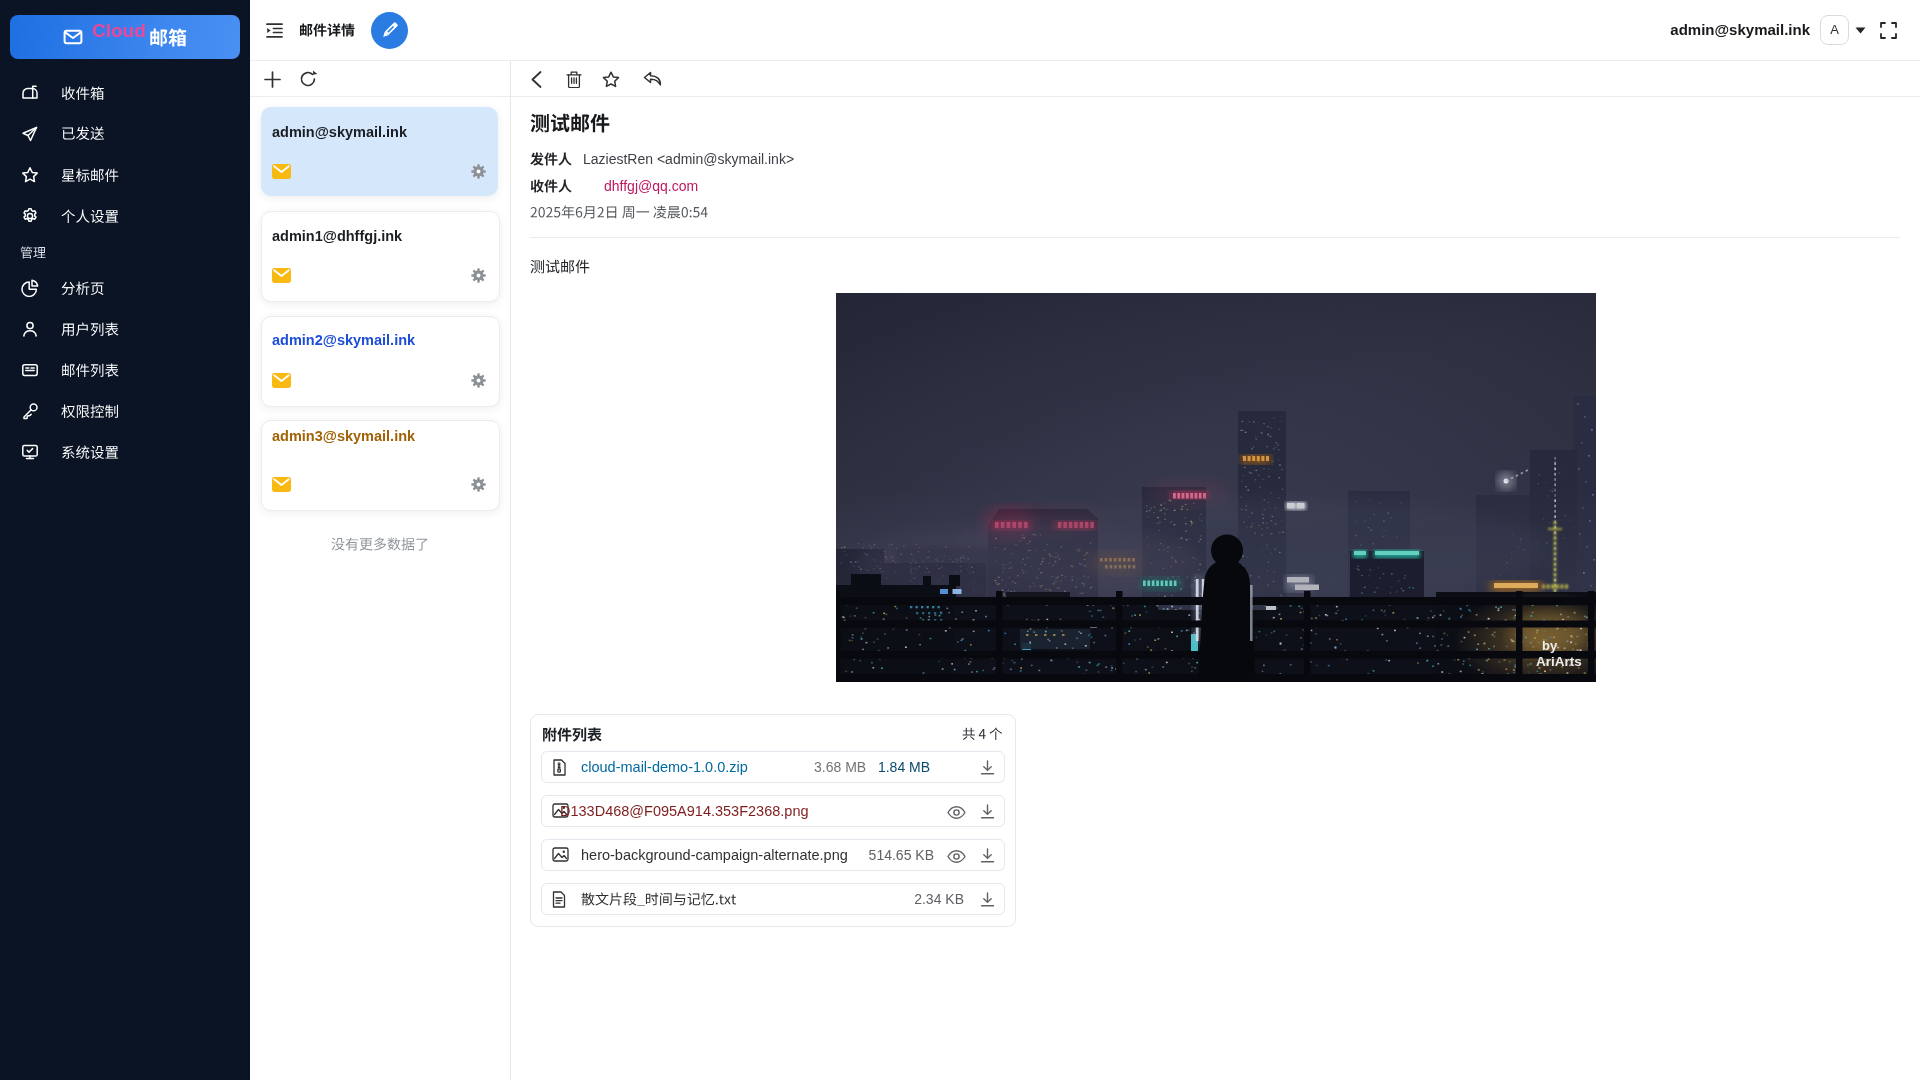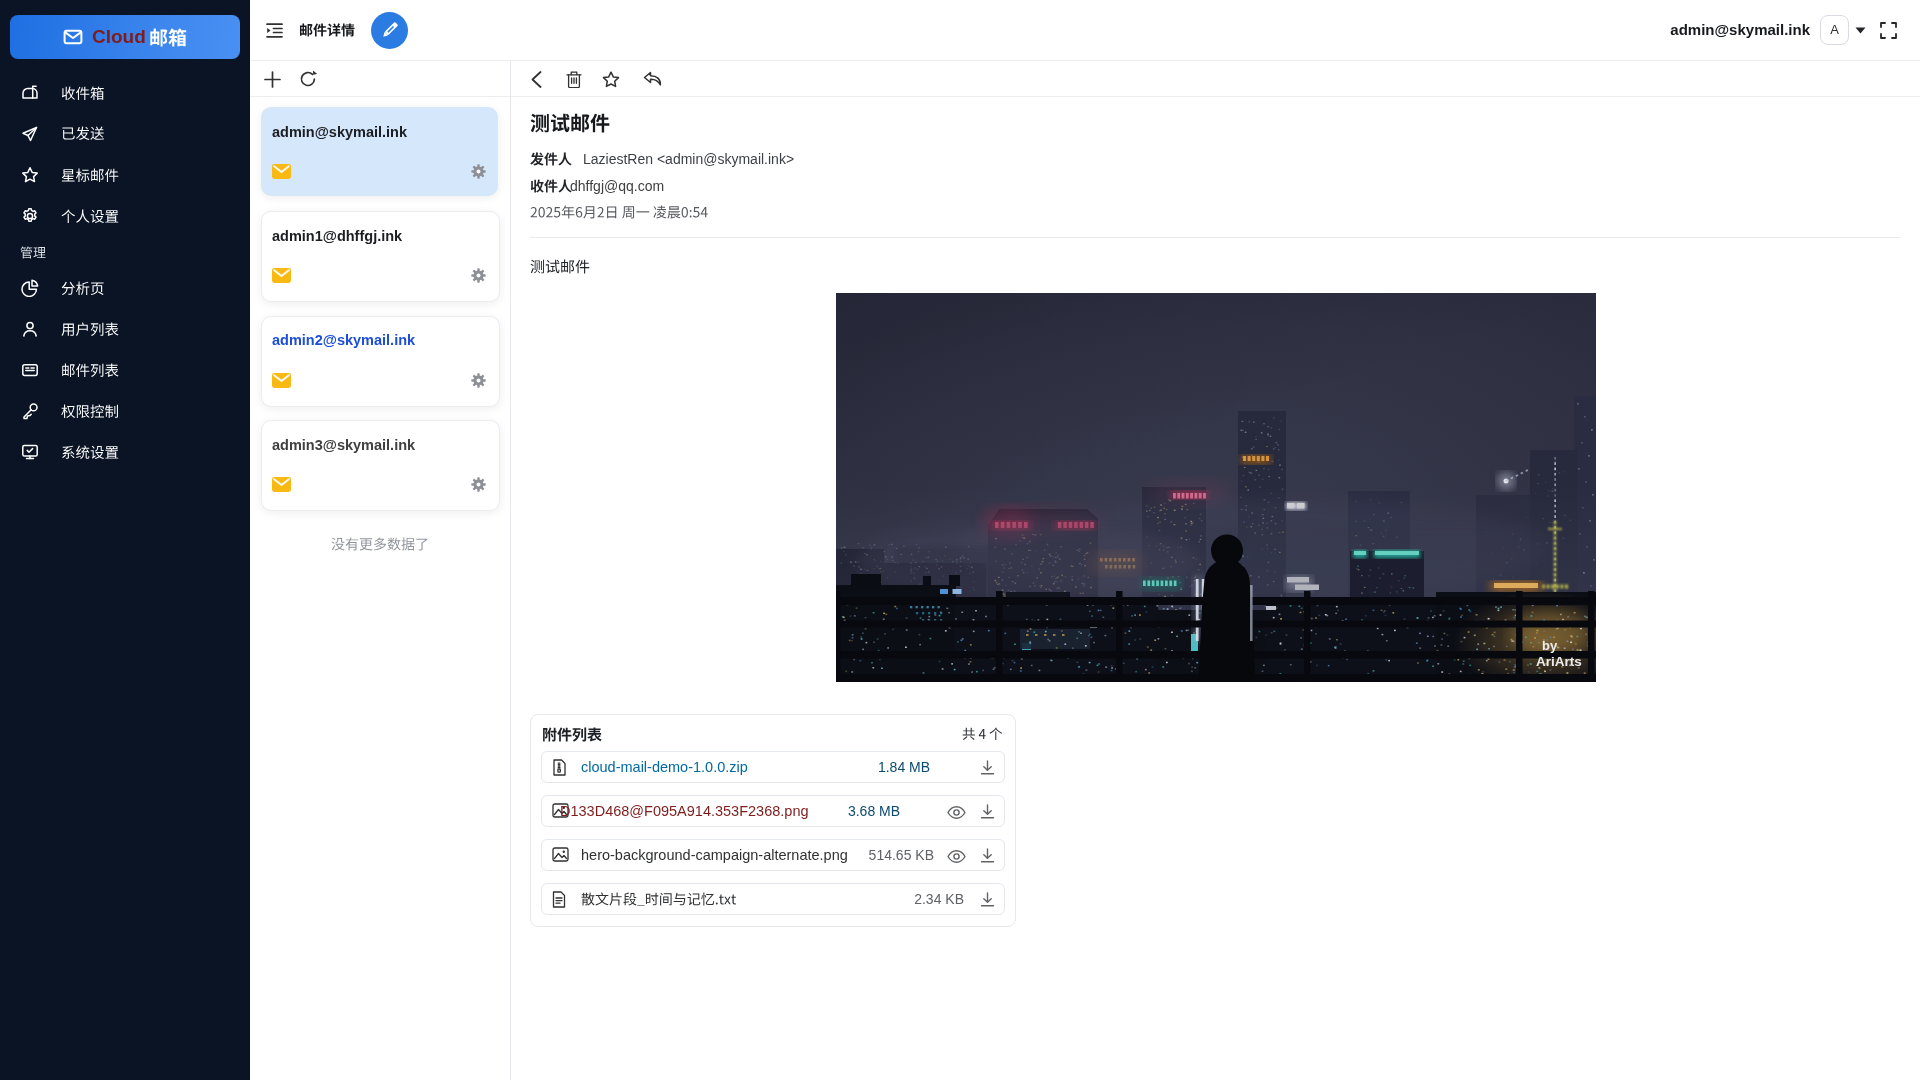--- a/index.html
+++ b/index.html
@@ -1,19 +1,19 @@
 <!DOCTYPE html>
 <html><head><meta charset="utf-8"><style>html,body{margin:0;padding:0}body{width:1920px;height:1080px;overflow:hidden;background:#fff;font-family:'Liberation Sans',sans-serif;}*{box-sizing:content-box}</style></head><body>
 <div style="position:absolute;left:0;top:0;width:250px;height:1080px;background:#0a1425"></div>
 <div style="position:absolute;left:10px;top:15px;width:230px;height:44px;border-radius:8px;background:linear-gradient(100deg,#1e6fe2 0%,#3f88ef 70%,#4a90f3 100%)"></div>
 <div style="position:absolute;left:63px;top:29px"><svg width="20" height="16" viewBox="0 0 20 16" fill="none" stroke="#fff" stroke-width="2" stroke-linecap="round" stroke-linejoin="round">
       <rect x="1.6" y="1.8" width="16.8" height="12.4" rx="2"></rect>
       <path d="M2.6 3.6 L10 9 L17.4 3.6"></path>
     </svg></div>
-<div style="position:absolute;left:92px;top:27px;font:700 19px/20px 'Liberation Sans',sans-serif;color:#7f1d1d">Cloud</div>
+<div style="position:absolute;left:92px;top:21px;font:700 19px/20px 'Liberation Sans',sans-serif;color:#ec4899">Cloud</div>
 <div style="position:absolute;left:149px;top:27.5px">
     <svg width="38" height="19" viewBox="0 0 38 19" style="display:block">
       <g fill="#fff" transform="matrix(0.019 0 0 -0.019 0 16.72)">
         <path transform="translate(0 0)" d="M173 328H253V146H173ZM173 428V595H253V428ZM434 328V146H355V328ZM434 428H355V595H434ZM246 848V697H70V-28H173V44H434V-14H542V697H362V848ZM610 801V-88H713V689H823C799 612 767 513 738 442C819 362 841 289 841 233C841 200 835 175 817 164C806 158 792 156 777 156C761 155 740 155 715 158C734 126 744 77 746 46C775 45 806 46 829 49C855 52 878 60 897 73C935 99 951 149 951 221C951 286 935 366 852 456C891 545 935 658 969 754L886 806L868 801Z"></path>
         <path transform="translate(1000 0)" d="M612 268H804V203H612ZM612 356V418H804V356ZM612 115H804V48H612ZM496 524V-87H612V-49H804V-81H926V524ZM582 857C561 792 527 727 487 674V762H265C275 784 284 806 292 828L177 857C145 760 88 660 23 598C52 583 101 552 124 533C155 568 186 612 215 662H223C242 628 261 589 272 559H220V462H57V354H198C154 261 84 163 20 109C45 86 76 44 93 16C136 59 181 119 220 183V-90H335V203C366 166 396 127 414 100L490 193C467 216 381 297 335 334V354H471V462H335V559H319L379 587C371 608 358 635 344 662H478C462 642 445 624 427 609C455 594 506 561 529 541C560 573 592 615 620 661H657C687 620 717 571 730 539L832 580C822 603 803 632 783 661H957V761H673C682 783 691 805 699 828Z"></path>
       </g>
     </svg>
   </div>
 <div style="position:absolute;left:21px;top:84px"><svg width="18" height="18" viewBox="0 0 18 18" fill="none" stroke="#fff" stroke-width="1.5" stroke-linecap="round" stroke-linejoin="round">
       <path d="M2 14 v-4.8 a4.7 4.7 0 0 1 4.7 -4.7 h5 a4.7 4.7 0 0 1 4.3 4.7 V14 Z"></path>
@@ -252,21 +252,21 @@
       <rect x="42" y="2" width="16" height="20" rx="4" transform="rotate(135 50 50)"></rect>
       <rect x="42" y="2" width="16" height="20" rx="4" transform="rotate(180 50 50)"></rect>
       <rect x="42" y="2" width="16" height="20" rx="4" transform="rotate(225 50 50)"></rect>
       <rect x="42" y="2" width="16" height="20" rx="4" transform="rotate(270 50 50)"></rect>
       <rect x="42" y="2" width="16" height="20" rx="4" transform="rotate(315 50 50)"></rect>
       <circle cx="50" cy="50" r="34"></circle>
     </g>
     <circle cx="50" cy="50" r="13" fill="#fff"></circle>
   </svg>
 <div style="position:absolute;left:261px;top:419.99px;width:237px;height:89px;background:#fff;border:1px solid #eaecef;border-radius:10px;box-shadow:0 2px 10px rgba(0,0,0,.07)"></div>
-<div style="position:absolute;left:272px;top:437px;font:700 14.5px/17px 'Liberation Sans',sans-serif;color:#404040">admin3@skymail.ink</div>
+<div style="position:absolute;left:272px;top:428px;font:700 14.5px/17px 'Liberation Sans',sans-serif;color:#a16207">admin3@skymail.ink</div>
 <svg width="19" height="15" viewBox="0 0 19 15" style="position:absolute;left:272px;top:476.99px">
     <rect x="0" y="0" width="19" height="15" rx="2.4" fill="#f8b912"></rect>
     <path d="M2.2 2.2 L9.5 8 L16.8 2.2" stroke="#fff" stroke-width="1.8" fill="none" stroke-linecap="round" stroke-linejoin="round"></path>
   </svg>
 <svg width="15" height="15" viewBox="0 0 100 100" style="position:absolute;left:471px;top:476.99px">
     <g fill="#8d9096">
       <rect x="42" y="2" width="16" height="20" rx="4" transform="rotate(0 50 50)"></rect>
       <rect x="42" y="2" width="16" height="20" rx="4" transform="rotate(45 50 50)"></rect>
       <rect x="42" y="2" width="16" height="20" rx="4" transform="rotate(90 50 50)"></rect>
       <rect x="42" y="2" width="16" height="20" rx="4" transform="rotate(135 50 50)"></rect>
@@ -332,21 +332,21 @@
 <div style="position:absolute;left:583px;top:151px;font:400 14px 'Liberation Sans',sans-serif;color:#3c3f45">LaziestRen &lt;admin@skymail.ink&gt;</div>
 <div style="position:absolute;left:530px;top:178.5px">
     <svg width="42" height="14" viewBox="0 0 42 14" style="display:block">
       <g fill="#24262a" transform="matrix(0.014 0 0 -0.014 0 12.32)">
         <path transform="translate(0 0)" d="M627 550H790C773 448 748 359 712 282C671 355 640 437 617 523ZM93 75C116 93 150 112 309 167V-90H428V414C453 387 486 344 500 321C518 342 536 366 551 392C578 313 609 239 647 173C594 103 526 47 439 5C463 -18 502 -68 516 -93C596 -49 662 5 716 71C766 7 825 -46 895 -86C913 -54 950 -9 977 13C902 50 838 105 785 172C844 276 884 401 910 550H969V664H663C678 718 689 773 699 830L575 850C552 689 505 536 428 438V835H309V283L203 251V742H85V257C85 216 66 196 48 185C66 159 86 105 93 75Z"></path>
         <path transform="translate(1000 0)" d="M316 365V248H587V-89H708V248H966V365H708V538H918V656H708V837H587V656H505C515 694 525 732 533 771L417 794C395 672 353 544 299 465C328 453 379 425 403 408C425 444 446 489 465 538H587V365ZM242 846C192 703 107 560 18 470C39 440 72 375 83 345C103 367 123 391 143 417V-88H257V595C295 665 329 738 356 810Z"></path>
         <path transform="translate(2000 0)" d="M421 848C417 678 436 228 28 10C68 -17 107 -56 128 -88C337 35 443 217 498 394C555 221 667 24 890 -82C907 -48 941 -7 978 22C629 178 566 553 552 689C556 751 558 805 559 848Z"></path>
       </g>
     </svg>
   </div>
-<div style="position:absolute;left:570px;top:177.5px;font:400 14px 'Liberation Sans',sans-serif;color:#404040">dhffgj@qq.com</div>
+<div style="position:absolute;left:604px;top:177.5px;font:400 14px 'Liberation Sans',sans-serif;color:#be185d">dhffgj@qq.com</div>
 <div style="position:absolute;left:530px;top:205px">
     <svg width="178.1" height="14" viewBox="0 0 178.1 14" style="display:block">
       <g fill="#55585e" transform="matrix(0.014 0 0 -0.014 0 12.32)">
         <path transform="translate(0 0)" d="M44 0H505V79H302C265 79 220 75 182 72C354 235 470 384 470 531C470 661 387 746 256 746C163 746 99 704 40 639L93 587C134 636 185 672 245 672C336 672 380 611 380 527C380 401 274 255 44 54Z"></path>
         <path transform="translate(555 0)" d="M278 -13C417 -13 506 113 506 369C506 623 417 746 278 746C138 746 50 623 50 369C50 113 138 -13 278 -13ZM278 61C195 61 138 154 138 369C138 583 195 674 278 674C361 674 418 583 418 369C418 154 361 61 278 61Z"></path>
         <path transform="translate(1110 0)" d="M44 0H505V79H302C265 79 220 75 182 72C354 235 470 384 470 531C470 661 387 746 256 746C163 746 99 704 40 639L93 587C134 636 185 672 245 672C336 672 380 611 380 527C380 401 274 255 44 54Z"></path>
         <path transform="translate(1665 0)" d="M262 -13C385 -13 502 78 502 238C502 400 402 472 281 472C237 472 204 461 171 443L190 655H466V733H110L86 391L135 360C177 388 208 403 257 403C349 403 409 341 409 236C409 129 340 63 253 63C168 63 114 102 73 144L27 84C77 35 147 -13 262 -13Z"></path>
         <path transform="translate(2220 0)" d="M48 223V151H512V-80H589V151H954V223H589V422H884V493H589V647H907V719H307C324 753 339 788 353 824L277 844C229 708 146 578 50 496C69 485 101 460 115 448C169 500 222 569 268 647H512V493H213V223ZM288 223V422H512V223Z"></path>
         <path transform="translate(3220 0)" d="M301 -13C415 -13 512 83 512 225C512 379 432 455 308 455C251 455 187 422 142 367C146 594 229 671 331 671C375 671 419 649 447 615L499 671C458 715 403 746 327 746C185 746 56 637 56 350C56 108 161 -13 301 -13ZM144 294C192 362 248 387 293 387C382 387 425 324 425 225C425 125 371 59 301 59C209 59 154 142 144 294Z"></path>
         <path transform="translate(3775 0)" d="M207 787V479C207 318 191 115 29 -27C46 -37 75 -65 86 -81C184 5 234 118 259 232H742V32C742 10 735 3 711 2C688 1 607 0 524 3C537 -18 551 -53 556 -76C663 -76 730 -75 769 -61C806 -48 821 -23 821 31V787ZM283 714H742V546H283ZM283 475H742V305H272C280 364 283 422 283 475Z"></path>
@@ -1959,21 +1959,21 @@
       <path d="M3.8 6.8 L7.5 10.3 L11.2 6.8"></path>
       <path d="M1.5 13.8 h12"></path>
     </svg></div>
 <div style="position:absolute;left:541px;top:795px;width:464px;height:32px;border:1px solid #e4e7ed;border-radius:6px;box-sizing:border-box"></div>
 <div style="position:absolute;left:552px;top:802.5px"><svg width="17" height="15" viewBox="0 0 17 15" fill="none" stroke="#303133" stroke-width="1.3" stroke-linecap="round" stroke-linejoin="round">
       <rect x="1" y="1" width="15" height="13" rx="1.8"></rect>
       <circle cx="11.8" cy="4.8" r="1.2" fill="#303133" stroke="none"></circle>
       <path d="M2.5 11.5 L6.5 6.5 L10 10.5 L12 8.5 L14.5 11.5"></path>
     </svg></div>
 <div style="position:absolute;left:560px;top:802.5px;font:400 14.5px 'Liberation Sans',sans-serif;color:#7f1d1d">D133D468@F095A914.353F2368.png</div>
-<div style="position:absolute;top:803px;left:814px;width:120px;text-align:center;font:400 14px 'Liberation Sans',sans-serif;color:#0c4a6e">3.68 MB</div>
+<div style="position:absolute;top:759px;left:814px;width:120px;text-align:left;font:400 14px 'Liberation Sans',sans-serif;color:#737373">3.68 MB</div>
 <div style="position:absolute;left:947px;top:804.5px"><svg width="19" height="13" viewBox="0 0 19 13" fill="none" stroke="#606266" stroke-width="1.4" stroke-linecap="round" stroke-linejoin="round">
       <path d="M1 6.5 C3.5 2.2 6.3 0.8 9.5 0.8 C12.7 0.8 15.5 2.2 18 6.5 C15.5 10.8 12.7 12.2 9.5 12.2 C6.3 12.2 3.5 10.8 1 6.5 Z"></path>
       <circle cx="9.5" cy="6.5" r="2.6"></circle>
     </svg></div>
 <div style="position:absolute;left:980px;top:803.5px"><svg width="15" height="15" viewBox="0 0 15 15" fill="none" stroke="#606266" stroke-width="1.4" stroke-linecap="round" stroke-linejoin="round">
       <path d="M7.5 1 v9"></path>
       <path d="M3.8 6.8 L7.5 10.3 L11.2 6.8"></path>
       <path d="M1.5 13.8 h12"></path>
     </svg></div>
 <div style="position:absolute;left:541px;top:839px;width:464px;height:32px;border:1px solid #e4e7ed;border-radius:6px;box-sizing:border-box"></div>

